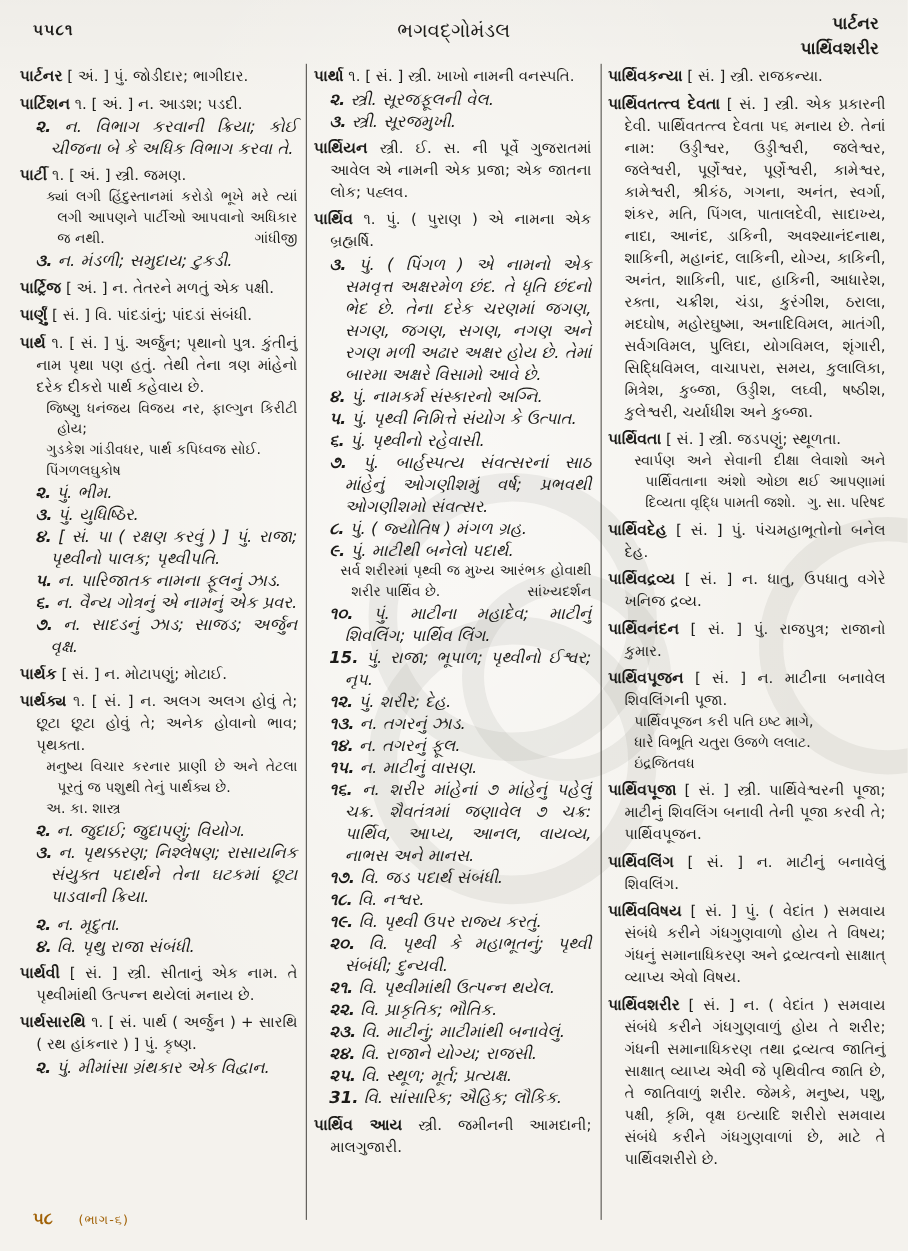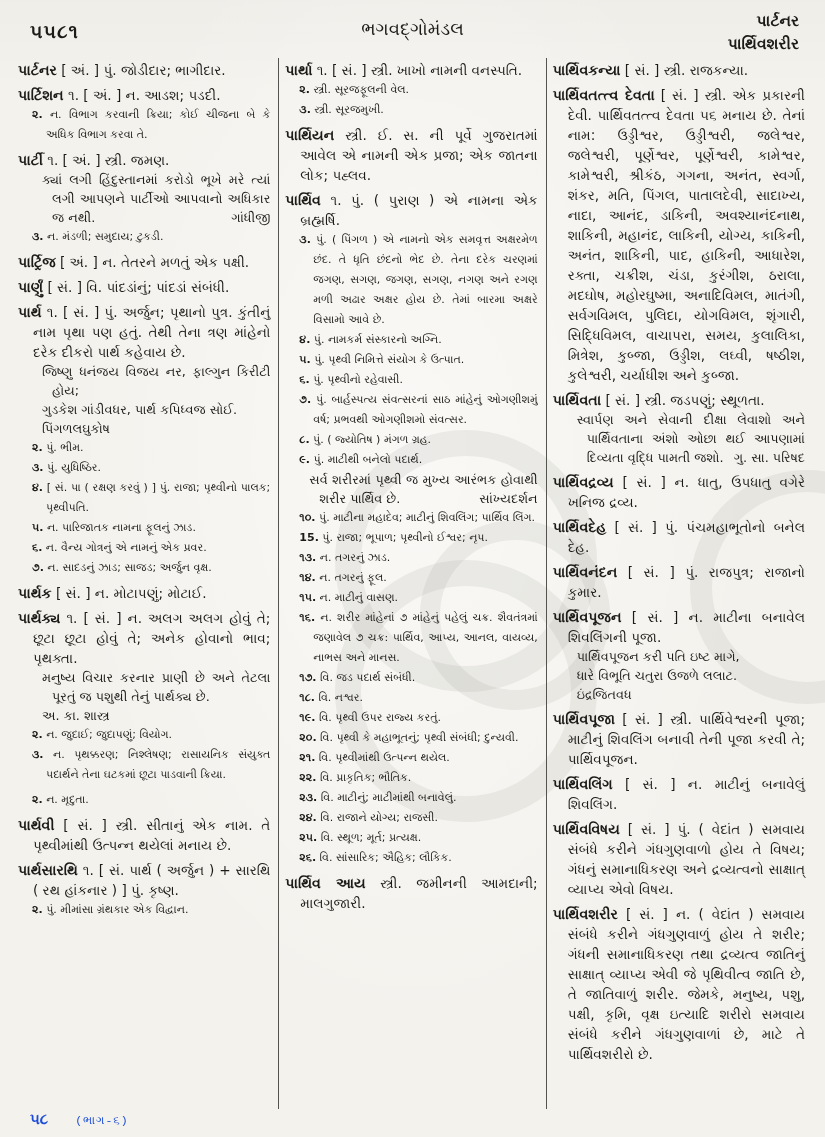--- a/index.html
+++ b/index.html
@@ -15,39 +15,39 @@
     linear-gradient(180deg, rgba(0,0,0,.02), rgba(0,0,0,0) 8%);
     pointer-events:none;}
   
   .ring{position:absolute;border-radius:50%;border:26px solid rgba(120,118,112,.10);}
   .r1{width:210px;height:210px;left:335px;top:430px;}
   .r2{width:210px;height:210px;left:335px;top:560px;}
   .r3{width:150px;height:150px;left:420px;top:520px;border-width:20px;}
   .r4{width:190px;height:190px;left:690px;top:470px;border-width:22px;}
 
   .header{position:absolute;top:8px;left:0;right:0;height:52px;}
-  .pageno{position:absolute;left:30px;top:12px;font-size:19px;font-weight:bold;letter-spacing:1px;}
+  .pageno{position:absolute;left:30px;top:12px;font-size:14px;font-weight:bold;letter-spacing:1px;}
   .booktitle{position:absolute;left:0;right:0;top:10px;text-align:center;font-size:18px;font-weight:normal;}
   .guides{position:absolute;right:26px;top:2px;text-align:right;font-weight:bold;font-size:15.5px;line-height:23px;}
 
   .columns{position:absolute;left:12px;right:12px;top:58px;bottom:28px;display:flex;}
   .col{flex:1 1 0;padding:2px 8px 0 6px;box-sizing:border-box;overflow:hidden;}
   .col + .col{border-left:1.5px solid #55534e;}
 
   .entry{margin:0 0 5px 0;}
   .lead{margin:0;padding-left:15px;text-indent:-15px;font-size:13.6px;line-height:20px;text-align:justify;}
   .head{font-weight:bold;font-size:14.2px;}
-  .sense{margin:0;padding-left:28px;text-indent:-14px;font-size:11px;line-height:20px;text-align:justify;}
+  .sense{margin:0;padding-left:28px;text-indent:-14px;font-size:15px;line-height:20px;text-align:justify;font-style:italic;}
   .sense .num{font-weight:bold;}
   .quote{margin:0;}
   .quote p{margin:0;padding-left:34px;text-indent:-10px;font-size:12.8px;line-height:19px;text-align:justify;}
   .cite{float:right;font-size:12.8px;padding-left:8px;}
   .cite-line{margin:0;text-align:right;font-size:12.8px;line-height:19px;padding-right:4px;}
 
-  .footer{position:absolute;left:30px;bottom:8px;color:#1d4ed8;font-size:15px;font-weight:bold;font-family:Liberation Mono, monospace;}
+  .footer{position:absolute;left:30px;bottom:20px;color:#a16207;font-size:15px;font-weight:bold;}
   .footer .part{font-size:11.5px;font-weight:normal;margin-left:18px;letter-spacing:1px;}
 </style>
 </head>
 <body>
 
 <div class="page-shade"></div>
 <div class="ring r1"></div>
 <div class="ring r2"></div>
 <div class="ring r3"></div>
 <div class="ring r4"></div>
@@ -104,20 +104,21 @@
         <p class="lead"><span class="head">પાર્થક્ય</span> ૧. [ સં. ] ન. અલગ અલગ હોવું તે; છૂટા છૂટા હોવું તે; અનેક હોવાનો ભાવ; પૃથક્તા.</p>
         <div class="quote">
           <p>મનુષ્ય વિચાર કરનાર પ્રાણી છે અને તેટલા પૂરતું જ પશુથી તેનું પાર્થક્ય છે.</p>
           <p class="cite-line">અ. કા. શાસ્ત્ર</p>
         </div>
         <p class="sense"><span class="num">૨.</span> ન. જુદાઈ; જુદાપણું; વિયોગ.</p>
         <p class="sense"><span class="num">૩.</span> ન. પૃથક્કરણ; નિશ્લેષણ; રાસાયનિક સંયુક્ત પદાર્થને તેના ઘટકમાં છૂટા પાડવાની ક્રિયા.</p>
       </div>
       <div class="entry">
         <p class="sense"><span class="num">૨.</span> ન. મૃદુતા.</p>
+        <p class="sense"><span class="num">૪.</span> વિ. પૃથુ રાજા સંબંધી.</p>
       </div>
       <div class="entry">
         <p class="lead"><span class="head">પાર્થવી</span> [ સં. ] સ્ત્રી. સીતાનું એક નામ. તે પૃથ્વીમાંથી ઉત્પન્ન થયેલાં મનાય છે.</p>
       </div>
       <div class="entry">
         <p class="lead"><span class="head">પાર્થસારથિ</span> ૧. [ સં. પાર્થ ( અર્જુન ) + સારથિ ( રથ હાંકનાર ) ] પું. કૃષ્ણ.</p>
         <p class="sense"><span class="num">૨.</span> પું. મીમાંસા ગ્રંથકાર એક વિદ્વાન.</p>
       </div>
     </div>
   <div class="col">
@@ -136,57 +137,58 @@
         <p class="sense"><span class="num">૫.</span> પું. પૃથ્વી નિમિત્તે સંયોગ કે ઉત્પાત.</p>
         <p class="sense"><span class="num">૬.</span> પું. પૃથ્વીનો રહેવાસી.</p>
         <p class="sense"><span class="num">૭.</span> પું. બાર્હસ્પત્ય સંવત્સરનાં સાઠ માંહેનું ઓગણીશમું વર્ષ; પ્રભવથી ઓગણીશમો સંવત્સર.</p>
         <p class="sense"><span class="num">૮.</span> પું. ( જ્યોતિષ ) મંગળ ગ્રહ.</p>
         <p class="sense"><span class="num">૯.</span> પું. માટીથી બનેલો પદાર્થ.</p>
         <div class="quote">
           <p>સર્વ શરીરમાં પૃથ્વી જ મુખ્ય આરંભક હોવાથી શરીર પાર્થિવ છે.<span class="cite">સાંખ્યદર્શન</span></p>
         </div>
         <p class="sense"><span class="num">૧૦.</span> પું. માટીના મહાદેવ; માટીનું શિવલિંગ; પાર્થિવ લિંગ.</p>
         <p class="sense"><span class="num">15.</span> પું. રાજા; ભૂપાળ; પૃથ્વીનો ઈશ્વર; નૃપ.</p>
+        <p class="sense"><span class="num">૧૨.</span> પું. શરીર; દેહ.</p>
         <p class="sense"><span class="num">૧૩.</span> ન. તગરનું ઝાડ.</p>
         <p class="sense"><span class="num">૧૪.</span> ન. તગરનું ફૂલ.</p>
         <p class="sense"><span class="num">૧૫.</span> ન. માટીનું વાસણ.</p>
         <p class="sense"><span class="num">૧૬.</span> ન. શરીર માંહેનાં ૭ માંહેનું પહેલું ચક્ર. શૈવતંત્રમાં જણાવેલ ૭ ચક્ર: પાર્થિવ, આપ્ય, આનલ, વાયવ્ય, નાભસ અને માનસ.</p>
         <p class="sense"><span class="num">૧૭.</span> વિ. જડ પદાર્થ સંબંધી.</p>
         <p class="sense"><span class="num">૧૮.</span> વિ. નશ્વર.</p>
         <p class="sense"><span class="num">૧૯.</span> વિ. પૃથ્વી ઉપર રાજ્ય કરતું.</p>
         <p class="sense"><span class="num">૨૦.</span> વિ. પૃથ્વી કે મહાભૂતનું; પૃથ્વી સંબંધી; દુન્યવી.</p>
         <p class="sense"><span class="num">૨૧.</span> વિ. પૃથ્વીમાંથી ઉત્પન્ન થયેલ.</p>
         <p class="sense"><span class="num">૨૨.</span> વિ. પ્રાકૃતિક; ભૌતિક.</p>
         <p class="sense"><span class="num">૨૩.</span> વિ. માટીનું; માટીમાંથી બનાવેલું.</p>
         <p class="sense"><span class="num">૨૪.</span> વિ. રાજાને યોગ્ય; રાજસી.</p>
         <p class="sense"><span class="num">૨૫.</span> વિ. સ્થૂળ; મૂર્ત; પ્રત્યક્ષ.</p>
-        <p class="sense"><span class="num">૨૬.</span> વિ. સાંસારિક; ઐહિક; લૌકિક.</p>
+        <p class="sense"><span class="num">31.</span> વિ. સાંસારિક; ઐહિક; લૌકિક.</p>
       </div>
       <div class="entry">
         <p class="lead"><span class="head">પાર્થિવ આય</span> સ્ત્રી. જમીનની આમદાની; માલગુજારી.</p>
       </div>
     </div>
   <div class="col">
       <div class="entry">
         <p class="lead"><span class="head">પાર્થિવકન્યા</span> [ સં. ] સ્ત્રી. રાજકન્યા.</p>
       </div>
       <div class="entry">
         <p class="lead"><span class="head">પાર્થિવતત્ત્વ દેવતા</span> [ સં. ] સ્ત્રી. એક પ્રકારની દેવી. પાર્થિવતત્ત્વ દેવતા ૫૬ મનાય છે. તેનાં નામ: ઉડ્ડીશ્વર, ઉડ્ડીશ્વરી, જલેશ્વર, જલેશ્વરી, પૂર્ણેશ્વર, પૂર્ણેશ્વરી, કામેશ્વર, કામેશ્વરી, શ્રીકંઠ, ગગના, અનંત, સ્વર્ગા, શંકર, મતિ, પિંગલ, પાતાલદેવી, સાદાખ્ય, નાદા, આનંદ, ડાકિની, અવશ્યાનંદનાથ, શાકિની, મહાનંદ, લાકિની, યોગ્ય, કાકિની, અનંત, શાકિની, પાદ, હાકિની, આધારેશ, રક્તા, ચક્રીશ, ચંડા, કુરંગીશ, ઠરાલા, મદઘોષ, મહોરઘુષ્મા, અનાદિવિમલ, માતંગી, સર્વગવિમલ, પુલિદા, યોગવિમલ, શૃંગારી, સિદ્ધિવિમલ, વાચાપરા, સમય, કુલાલિકા, મિત્રેશ, કુબ્જા, ઉડ્ડીશ, લઘ્વી, ષષ્ઠીશ, કુલેશ્વરી, ચર્યાધીશ અને કુબ્જા.</p>
       </div>
       <div class="entry">
         <p class="lead"><span class="head">પાર્થિવતા</span> [ સં. ] સ્ત્રી. જડપણું; સ્થૂળતા.</p>
         <div class="quote">
           <p>સ્વાર્પણ અને સેવાની દીક્ષા લેવાશો અને પાર્થિવતાના અંશો ઓછા થઈ આપણામાં દિવ્યતા વૃદ્ધિ પામતી જશો.<span class="cite">ગુ. સા. પરિષદ</span></p>
         </div>
       </div>
       <div class="entry">
+        <p class="lead"><span class="head">પાર્થિવદેહ</span> [ સં. ] પું. પંચમહાભૂતોનો બનેલ દેહ.</p>
+      </div>
+      <div class="entry">
         <p class="lead"><span class="head">પાર્થિવદ્રવ્ય</span> [ સં. ] ન. ધાતુ, ઉપધાતુ વગેરે ખનિજ દ્રવ્ય.</p>
-      </div>
-      <div class="entry">
-        <p class="lead"><span class="head">પાર્થિવદેહ</span> [ સં. ] પું. પંચમહાભૂતોનો બનેલ દેહ.</p>
       </div>
       <div class="entry">
         <p class="lead"><span class="head">પાર્થિવનંદન</span> [ સં. ] પું. રાજપુત્ર; રાજાનો કુમાર.</p>
       </div>
       <div class="entry">
         <p class="lead"><span class="head">પાર્થિવપૂજન</span> [ સં. ] ન. માટીના બનાવેલ શિવલિંગની પૂજા.</p>
         <div class="quote">
           <p>પાર્થિવપૂજન કરી પતિ ઇષ્ટ માગે,</p>
           <p>ધારે વિભૂતિ ચતુરા ઉજળે લલાટ.</p>
           <p class="cite-line">ઇંદ્રજિતવધ</p>

